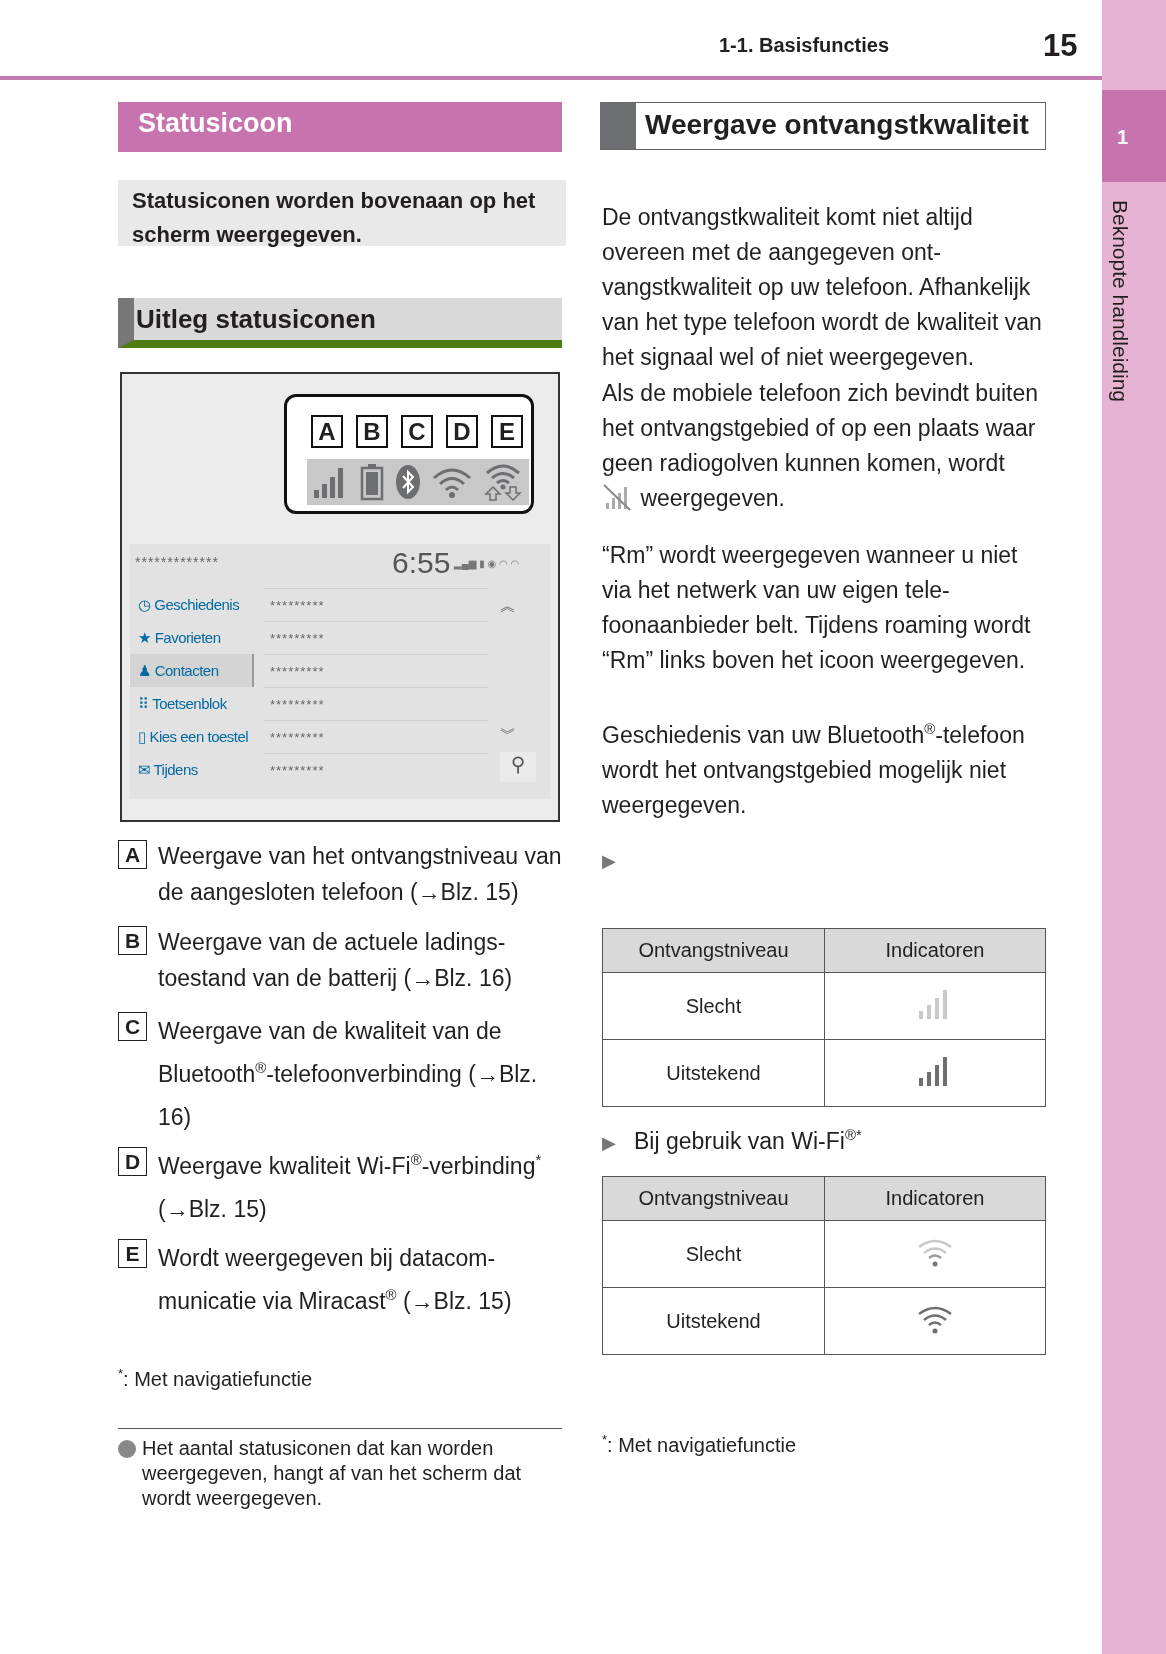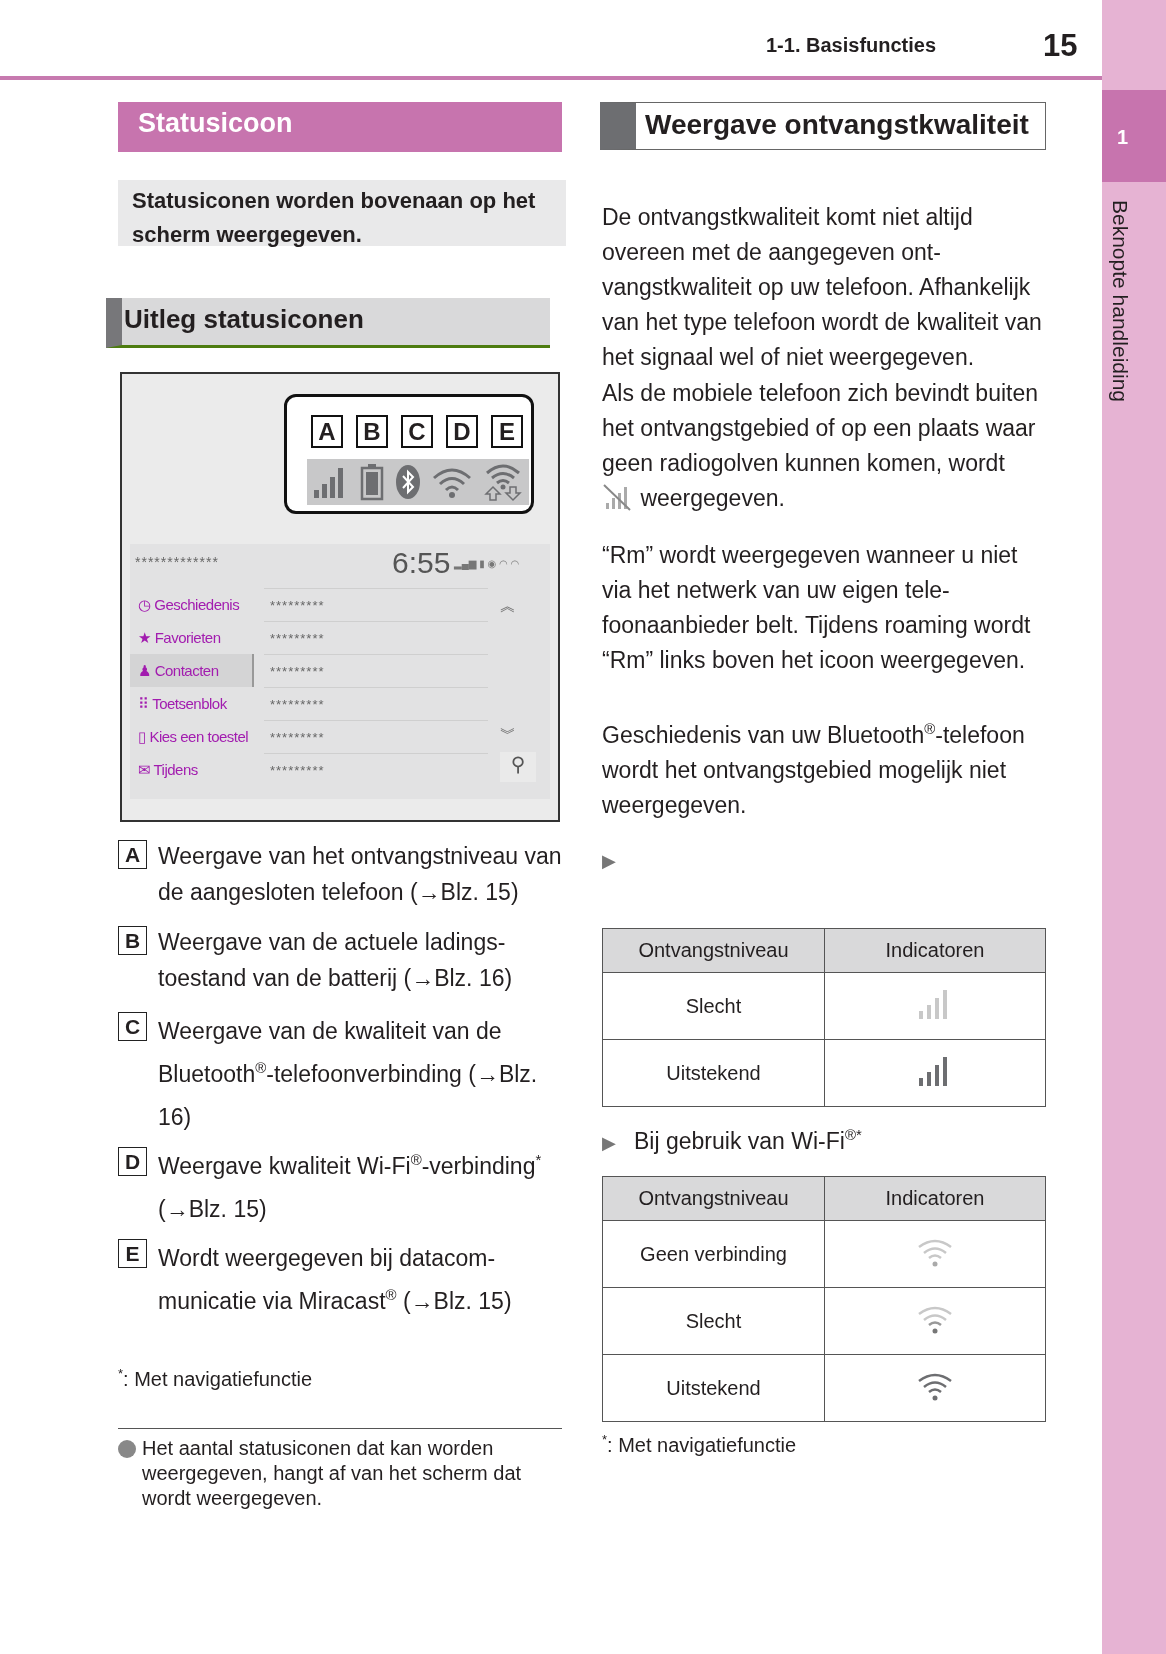--- a/index.html
+++ b/index.html
@@ -1,51 +1,51 @@
 <!DOCTYPE html>
 <html><head>
 <meta charset="utf-8">
 <style>
   * { box-sizing: border-box; margin: 0; padding: 0; }
   body { width: 1166px; height: 1654px; background: #ffffff; position: relative; overflow: hidden;
          font-family: "Liberation Sans", sans-serif; color: #231f20; }
 
   
-  .hdr-section { position: absolute; left: 766px; top: 34px; font-size: 20px; font-weight: bold; }
+  .hdr-section { position: absolute; left: 719px; top: 34px; font-size: 20px; font-weight: bold; }
   .hdr-page { position: absolute; left: 1043px; top: 28px; font-size: 31px; font-weight: bold; }
   .hdr-rule { position: absolute; left: 0; top: 76px; width: 1102px; height: 4px; background: #c77aaf; }
 
   
   .side-tab { position: absolute; left: 1102px; top: 0; width: 64px; height: 1654px; background: #e6b3d3; }
   .side-tab-num { position: absolute; left: 1102px; top: 90px; width: 64px; height: 92px; background: #c774ae; color:#fff;
                   font-size: 20px; font-weight: bold; padding: 36px 0 0 15px; }
   .side-tab-label { position: absolute; left: 1108px; top: 200px; writing-mode: vertical-rl; font-size: 21px; color: #231f20; }
 
   
   .h-pink { position: absolute; left: 118px; top: 102px; width: 444px; height: 50px; background: #c774ae; color:#fff;
             font-size: 27px; font-weight: bold; padding: 6px 0 0 20px; }
   .intro-box { position: absolute; left: 118px; top: 180px; width: 448px; height: 66px; background: #e9e9ea;
                font-size: 22px; font-weight: bold; line-height: 34px; padding: 4px 0 0 14px; }
-  .h-grey { position: absolute; left: 106px; top: 298px; width: 444px; height: 50px; background: #d9d9da;
-            border-left: 16px solid #77777a; border-bottom: 3px solid #4d7c0f;
+  .h-grey { position: absolute; left: 118px; top: 298px; width: 444px; height: 50px; background: #d9d9da;
+            border-left: 16px solid #77777a; border-bottom: 8px solid #4d7c0f;
             font-size: 26px; font-weight: bold; padding: 6px 4px 0 2px; }
 
   .screen-frame { position: absolute; left: 120px; top: 372px; width: 440px; height: 450px; border: 2px solid #333; background: #ebebeb; }
   .bubble { position: absolute; left: 162px; top: 20px; width: 250px; height: 120px; border: 3px solid #111; border-radius: 12px; background: #fff; }
   .bubble-tail { position: absolute; left: 372px; top: 138px; width: 0; height: 0; }
   .letters { position: absolute; left: 24px; top: 18px; display: flex; gap: 13px; }
   .letter-box { width: 32px; height: 33px; border: 2px solid #111; font-size: 24px; font-weight: bold; text-align:center; line-height: 30px; }
   .icon-strip { position: absolute; left: 20px; top: 62px; width: 222px; height: 46px; background: #c8c8c9; display:flex; align-items:center; justify-content: space-around; }
 
   .screen-inner { position: absolute; left: 8px; top: 170px; width: 420px; height: 255px; background: #e2e2e3; }
   .scr-stars { position: absolute; left: 5px; top: 10px; font-size: 14px; color:#666; letter-spacing: 1px; }
   .scr-time { position: absolute; left: 262px; top: 2px; font-size: 30px; color: #555; }
   .scr-status { position: absolute; left: 324px; top: 14px; font-size: 10px; color:#777; }
   .scr-menu { position: absolute; left: 0; top: 44px; width: 124px; }
-  .scr-menu-item { height: 33px; font-size: 15px; color:#a21caf; padding: 8px 0 0 8px; letter-spacing: -0.5px; }
+  .scr-menu-item { height: 33px; font-size: 15px; color:#0369a1; padding: 8px 0 0 8px; letter-spacing: -0.5px; }
   .scr-menu-item.active { background: #d4d4d5; border-right: 2px solid #999; }
   .scr-rows { position: absolute; left: 134px; top: 44px; width: 224px; }
   .scr-row { height: 33px; border-top: 1px solid #cfcfcf; font-size: 13px; color:#666; padding: 9px 0 0 6px; letter-spacing: 1px; }
   .scr-scroll-up { position: absolute; left: 370px; top: 52px; font-size: 16px; color:#777; }
   .scr-scroll-down { position: absolute; left: 370px; top: 180px; font-size: 16px; color:#777; }
   .scr-search { position: absolute; left: 370px; top: 208px; width: 36px; height: 30px; background: #eaeaea; font-size: 20px; color:#555; text-align:center; }
 
   .legend-list { position: absolute; left: 118px; top: 838px; width: 450px; }
   .legend-item { position: relative; padding-left: 40px; font-size: 23px; line-height: 36px; margin-bottom: 14px; }
   .legend-item.tall { line-height: 43px; margin-bottom: 6px; }
@@ -244,31 +244,20 @@
   <span>Bij gebruik van Wi-Fi</span><sup>®*</sup>
 </div>
 
 <table class="ind" style="top:1176px;">
   <tbody>
       <tr>
     <th>Ontvangstniveau</th>
     <th>Indicatoren</th>
   </tr>
   <tr>
-    <td>Geen verbinding</td>
-    <td>
-      <svg width="40" height="34" viewBox="0 0 40 34">
-        <path d="M4 12 Q20 0 36 12" fill="none" stroke="#c8c8c8" stroke-width="2.5"></path>
-        <path d="M9 18 Q20 9 31 18" fill="none" stroke="#c8c8c8" stroke-width="2.5"></path>
-        <path d="M14 23 Q20 18 26 23" fill="none" stroke="#c8c8c8" stroke-width="2.5"></path>
-        <circle cx="20" cy="29" r="2.5" fill="#aaa"></circle>
-      </svg>
-    </td>
-  </tr>
-  <tr>
     <td>Slecht</td>
     <td>
       <svg width="40" height="34" viewBox="0 0 40 34">
         <path d="M4 12 Q20 0 36 12" fill="none" stroke="#c8c8c8" stroke-width="2.5"></path>
         <path d="M9 18 Q20 9 31 18" fill="none" stroke="#c8c8c8" stroke-width="2.5"></path>
         <path d="M14 23 Q20 18 26 23" fill="none" stroke="#999" stroke-width="2.5"></path>
         <circle cx="20" cy="29" r="2.5" fill="#777"></circle>
       </svg>
     </td>
   </tr>

